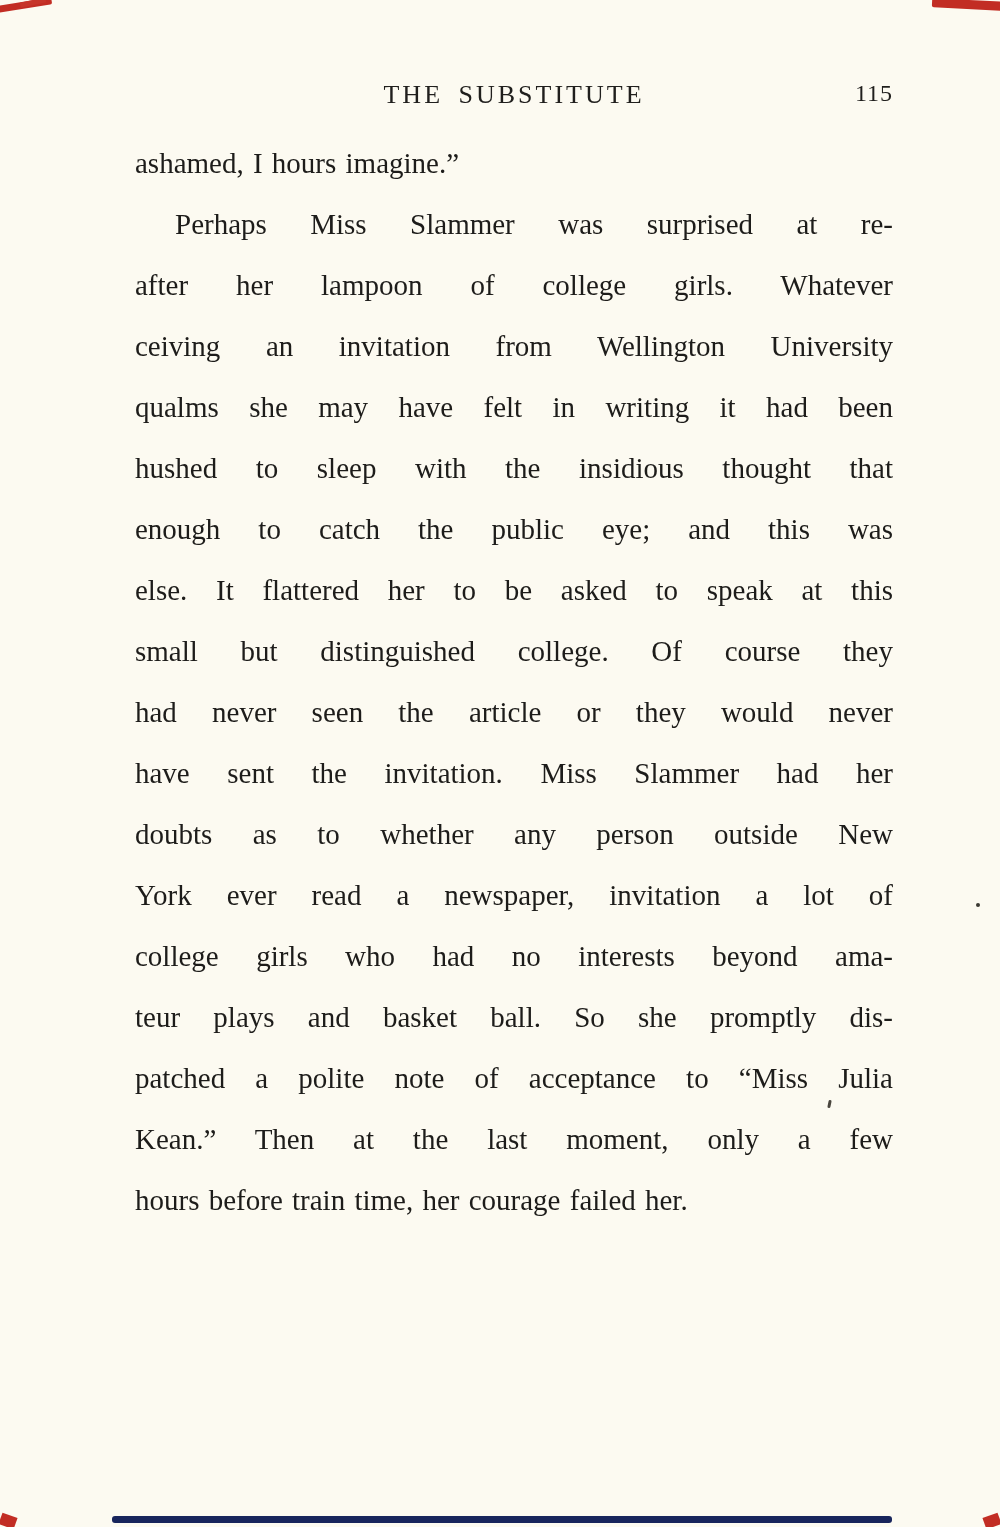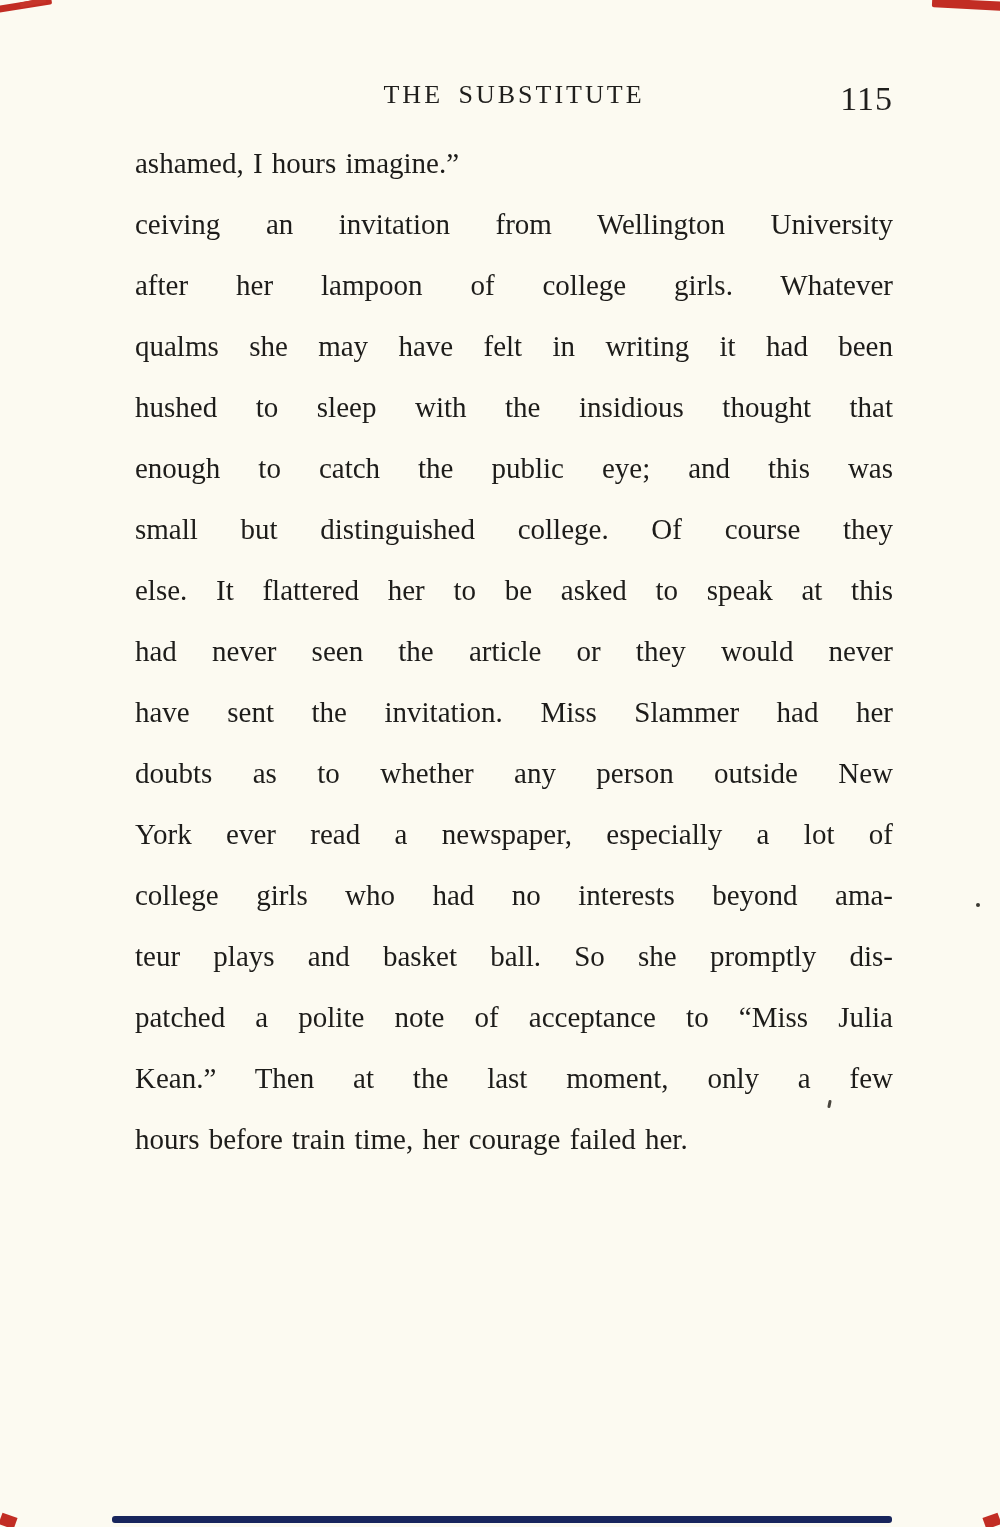--- a/index.html
+++ b/index.html
@@ -30,21 +30,21 @@
     text-align: center;
     font-size: 26px;
     letter-spacing: 3px;
     word-spacing: 6px;
     color: #201f1d;
   }
   .page-number {
     position: absolute;
     right: 0;
     top: 0;
-    font-size: 34px;
+    font-size: 24px;
     letter-spacing: 1px;
     color: #201f1d;
   }
   
   .body-text {
     position: absolute;
     top: 133px;
     left: 135px;
     width: 758px;
   }
@@ -144,31 +144,32 @@
   <div class="artifact art-top-left-2"></div>
   <div class="artifact art-top-right"></div>
 
   <div class="header">
     <span class="running-title">THE SUBSTITUTE</span>
     <span class="page-number">115</span>
   </div>
 
   <div class="body-text">
     <div class="line last">ashamed, I hours imagine.”</div>
+    <div class="line indent">Perhaps Miss Slammer was surprised at re-</div>
+    <div class="line">after her lampoon of college girls.  Whatever</div>
     <div class="line">ceiving an invitation from Wellington University</div>
-    <div class="line">after her lampoon of college girls.  Whatever</div>
     <div class="line">qualms she may have felt in writing it had been</div>
     <div class="line">hushed to sleep with the insidious thought that</div>
     <div class="line">enough to catch the public eye; and this was</div>
+    <div class="line">else.  It flattered her to be asked to speak at this</div>
     <div class="line">small but distinguished college.  Of course they</div>
-    <div class="line">else.  It flattered her to be asked to speak at this</div>
     <div class="line">had never seen the article or they would never</div>
     <div class="line">have sent the invitation.  Miss Slammer had her</div>
     <div class="line">doubts as to whether any person outside New</div>
-    <div class="line">York ever read a newspaper, especially a lot of</div>
+    <div class="line">York ever read a newspaper, invitation a lot of</div>
     <div class="line">college girls who had no interests beyond ama-</div>
     <div class="line">teur plays and basket ball.  So she promptly dis-</div>
     <div class="line">patched a polite note of acceptance to “Miss Julia</div>
     <div class="line">Kean.”  Then at the last moment, only a few</div>
     <div class="line last">hours before train time, her courage failed her.</div>
   </div>
 
   <div class="artifact speck-1"></div>
   <div class="artifact speck-2"></div>
 

